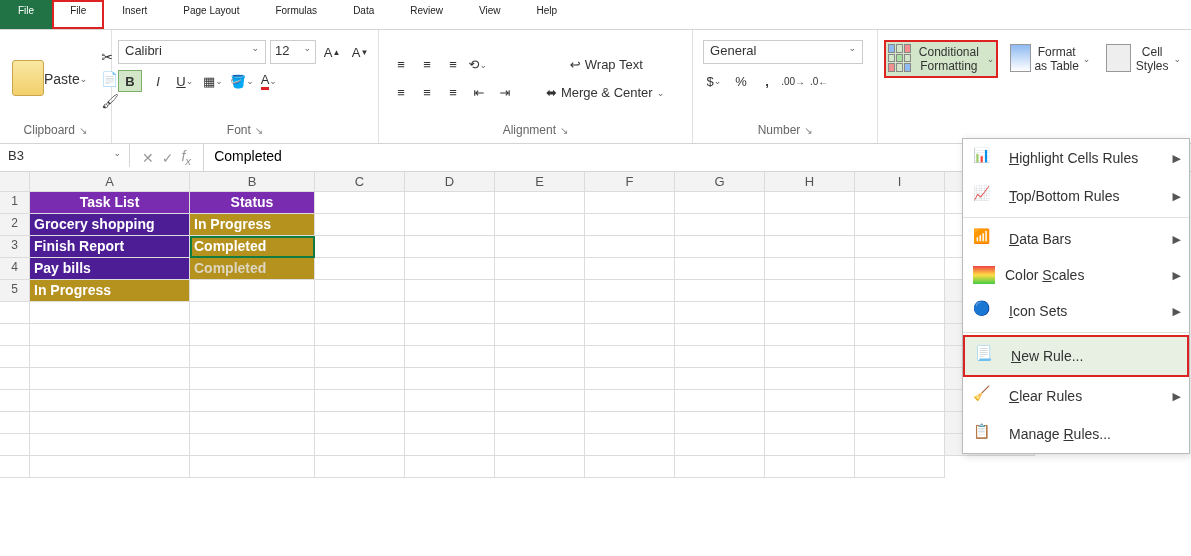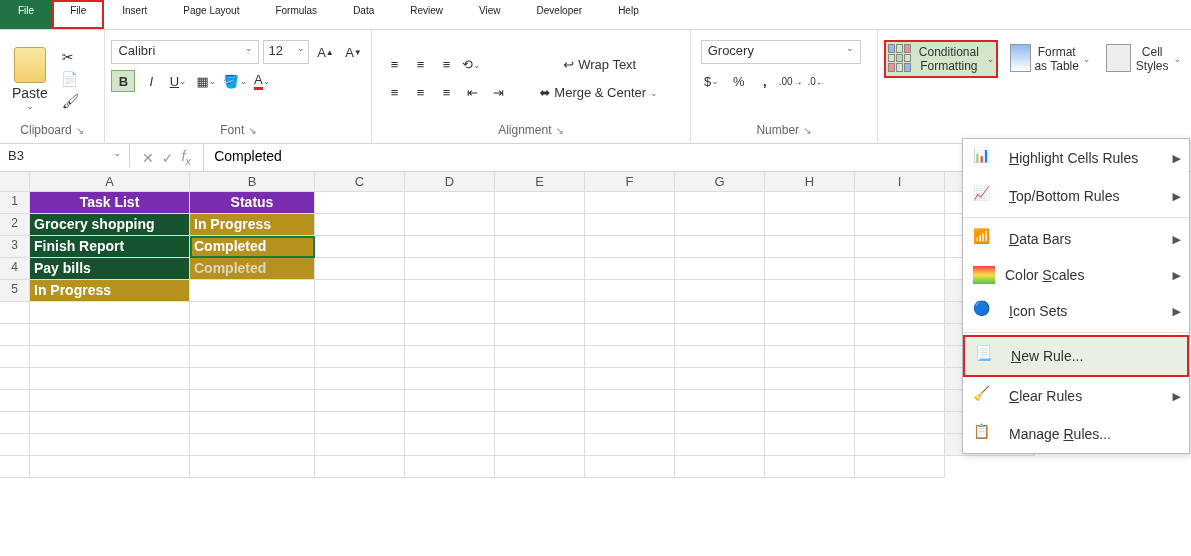--- a/index.html
+++ b/index.html
@@ -12,21 +12,21 @@
     .tab.home { border: 2px solid #d22; padding: 3px 16px; }
     
     
     .ribbon { display: flex; height: 114px; border-bottom: 1px solid #d4d4d4; background: #fff; position: relative; }
     .group { border-right: 1px solid #e0e0e0; padding: 4px 6px; display: flex; flex-direction: column; justify-content: space-between; }
     .group-content { flex: 1; display: flex; align-items: center; gap: 4px; }
     .group-label { text-align: center; font-size: 12px; color: #666; padding-bottom: 2px; }
     .launcher { font-size: 10px; color: #888; margin-left: 4px; }
     
     
-    .clipboard-big { display: flex; flex-direction: column; align-items: center; padding: 4px 6px; }
+    .clipboard-big { display: flex; flex-direction: row; align-items: center; padding: 4px 6px; }
     .paste-icon { width: 32px; height: 36px; background: linear-gradient(#f9e7a3,#f2d06b); border: 1px solid #c9a64b; border-radius: 3px; margin-bottom: 2px; }
     .small-icons { display: flex; flex-direction: column; gap: 6px; padding-left: 4px; }
     .small-icon { width: 18px; height: 16px; }
     
     
     .font-row { display: flex; gap: 4px; align-items: center; margin-bottom: 6px; margin-top: 6px; }
     .font-name { width: 148px; height: 24px; border: 1px solid #ccc; padding: 2px 6px; font-size: 13px; background: #fff; }
     .font-size { width: 46px; height: 24px; border: 1px solid #ccc; padding: 2px 4px; font-size: 13px; background: #fff; }
     .btn-sq { width: 24px; height: 22px; display: inline-flex; align-items: center; justify-content: center; border: 1px solid transparent; cursor: pointer; font-size: 13px; }
     .btn-sq.selected { background: #d3e6c9; border: 1px solid #7db067; }
@@ -61,21 +61,21 @@
     .namebox { width: 130px; border-right: 1px solid #d4d4d4; padding: 4px 8px; font-size: 13px; display: flex; justify-content: space-between; }
     .fbar-btns { display: flex; gap: 8px; padding: 0 12px; color: #999; border-right: 1px solid #d4d4d4; height: 100%; align-items: center; }
     .formula-input { flex: 1; padding: 4px 10px; font-size: 14px; border: none; outline: none; }
     
     
     .sheet { display: grid; grid-template-columns: 30px repeat(10, 95px); }
     .hdr { background: #f3f3f3; text-align: center; font-size: 13px; color: #555; border-right: 1px solid #dcdcdc; border-bottom: 1px solid #dcdcdc; padding: 2px 0; }
     .rowhdr { background: #f3f3f3; text-align: center; font-size: 12px; color: #555; border-right: 1px solid #dcdcdc; border-bottom: 1px solid #dcdcdc; padding: 2px 0; }
     .cell { border-right: 1px solid #dcdcdc; border-bottom: 1px solid #dcdcdc; padding: 2px 4px; font-size: 14px; min-height: 22px; }
     .cell.header-task { background: #7a2cb0; color: #fff; font-weight: bold; text-align: center; }
-    .cell.task { background: #14532d; color: #fff; font-weight: bold; }
+    .cell.task { background: #4c1d95; color: #fff; font-weight: bold; }
     .cell.status { background: #b5911e; color: #fff; font-weight: bold; }
     .cell.status.comp2 { color: #ddd6c0; }
     .cell.selected { outline: 2px solid #107c41; outline-offset: -2px; }
     
     
     .sheet { grid-template-columns: 30px 160px 125px repeat(8, 90px); }
     
     
     .ul { text-decoration: underline; }
   </style>
@@ -84,21 +84,20 @@
 
 <div class="tabs">
   <div class="tab file">File</div>
   <div class="tab home">File</div>
   <div class="tab">Insert</div>
   <div class="tab">Page Layout</div>
   <div class="tab">Formulas</div>
   <div class="tab">Data</div>
   <div class="tab">Review</div>
   <div class="tab">View</div>
-  <div class="tab">Developer</div>
   <div class="tab">Help</div>
 </div>
 
 <div class="ribbon">
 
   <div class="group" style="width:112px">
     <div class="group-content">
       <div class="clipboard-big">
         <div class="paste-icon"></div>
         <span>Paste</span>
@@ -167,21 +166,21 @@
             <span class="dd-arrow" style="margin-left:4px">⌄</span>
         </div>
       </div>
     </div>
     <div class="group-label"><span>Alignment</span><span class="launcher">↘</span></div>
   </div>
 
   <div class="group" style="width:200px">
     <div style="flex:1">
       <div class="number-col">
-        <div class="number-select"><span>Grocery</span><span style="float:right;font-size:9px;color:#666">⌄</span></div>
+        <div class="number-select"><span>General</span><span style="float:right;font-size:9px;color:#666">⌄</span></div>
         <div class="align-row">
           <span class="btn-sq">$<span class="dd-arrow">⌄</span></span>
           <span class="btn-sq">%</span>
           <span class="btn-sq">
               <b>,</b>
             </span>
           <span class="btn-sq" style="font-size:10px">.00→</span>
           <span class="btn-sq" style="font-size:10px">.0←</span>
         </div>
       </div>

